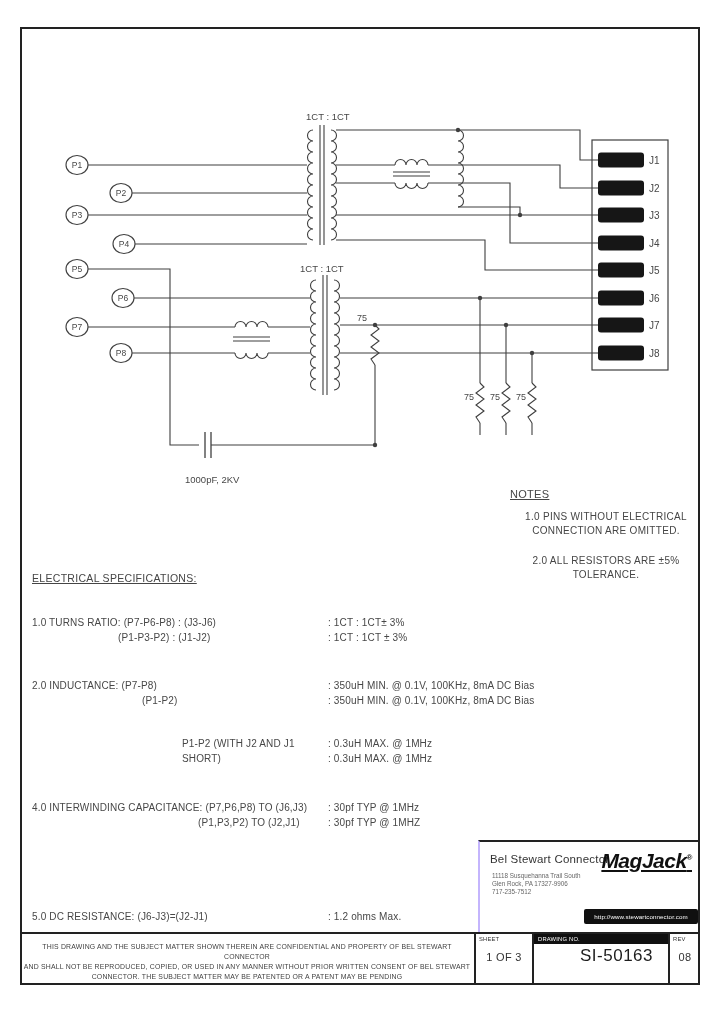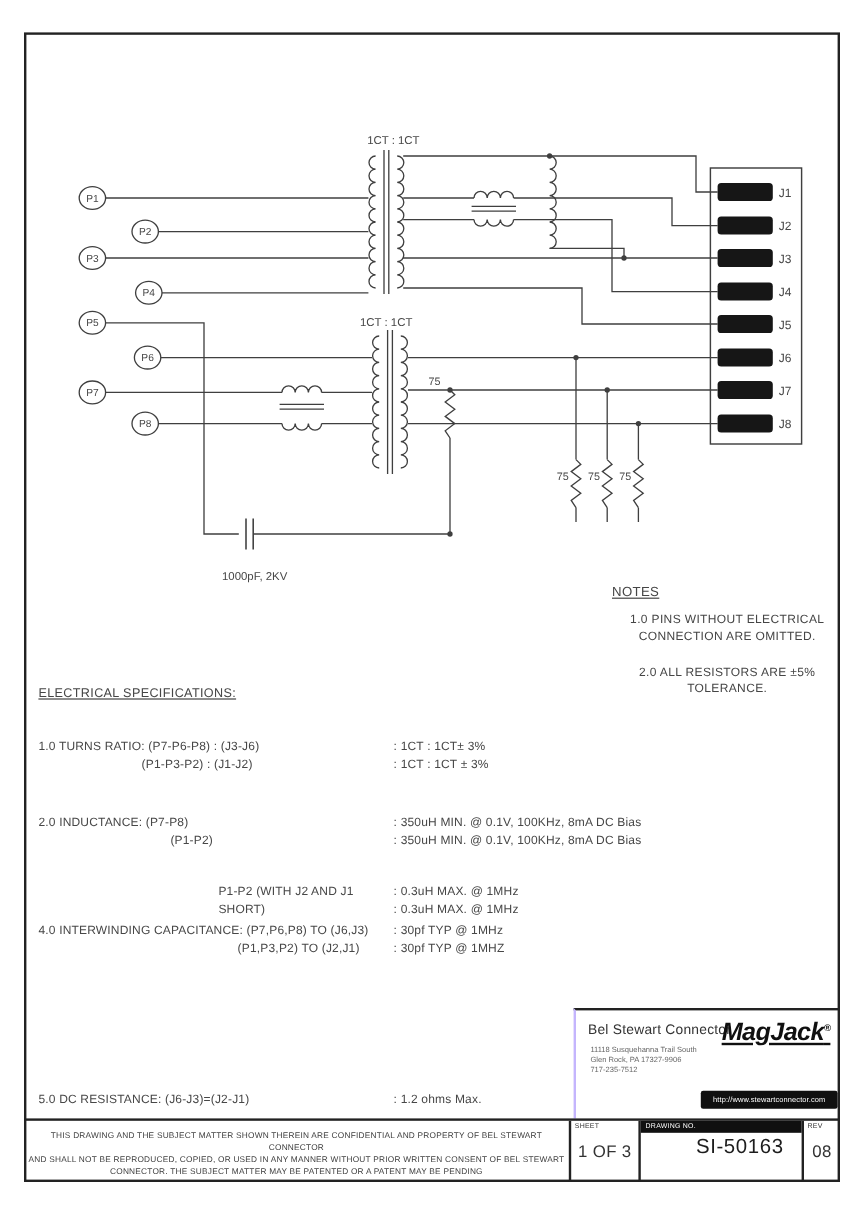--- a/index.html
+++ b/index.html
@@ -17,21 +17,21 @@
     line-height:14px;color:#454545;letter-spacing:.3px;}
   .notes-title{text-decoration:underline;margin-bottom:9px;font-size:11px;}
   .note{margin-bottom:16px;text-align:center;}
 
   
   .specs-heading{position:absolute;left:32px;top:572px;font-size:10.5px;
     color:#454545;text-decoration:underline;letter-spacing:.3px;}
   .spec-row{position:absolute;left:32px;width:645px;display:grid;
     grid-template-columns:296px 1fr;font-size:10px;color:#474747;
     line-height:15px;letter-spacing:.15px;}
-  .r1{top:615px}.r2{top:678px}.r3{top:736px}.r4{top:768px}.r5{top:909px}
+  .r1{top:615px}.r2{top:678px}.r3{top:736px}.r4{top:800px}.r5{top:909px}
   .r1 .l2{padding-left:86px}.r2 .l2{padding-left:110px}
   .r3 .l2{padding-left:150px}.r4 .l2{padding-left:166px}
 
   
   .titleblock{position:absolute;left:478px;top:840px;width:222px;height:92px;
     border-left:2px solid #c4b5fd;border-top:2px solid #222;box-sizing:border-box;}
   .company{position:absolute;left:10px;top:11px;font-size:11.5px;color:#333;letter-spacing:.2px;}
   .addr{position:absolute;left:12px;top:30px;font-size:6.3px;color:#666;line-height:8px;}
   .logo{position:absolute;right:8px;top:7px;font-size:21px;font-weight:bold;
     font-style:italic;color:#101010;letter-spacing:-.5px;text-decoration:underline;}
@@ -43,21 +43,21 @@
   
   .bottomband{position:absolute;left:20px;top:932px;width:680px;height:53px;
     border-top:2px solid #222;box-sizing:border-box;display:flex;}
   .disclaimer{width:456px;border-right:2px solid #222;box-sizing:border-box;
     font-size:6.9px;color:#3f3f3f;text-align:center;padding-top:8px;
     line-height:10px;letter-spacing:.2px;}
   .cell{border-right:2px solid #222;position:relative;box-sizing:border-box;}
   .cell.sheet{width:58px}.cell.dwg{width:136px}.cell.rev{width:30px;border-right:none;}
   .cl{font-size:5.8px;color:#333;padding:2px 3px;letter-spacing:.2px;}
   .cl.dark{background:#101010;color:#fff;padding:2px 4px;}
-  .cv{text-align:center;font-size:14px;color:#333;margin-top:7px;letter-spacing:.3px;}
+  .cv{text-align:center;font-size:11px;color:#333;margin-top:7px;letter-spacing:.3px;}
   .cv.big{font-size:17px;margin-top:2px;color:#1d1d1d;letter-spacing:.5px;margin-left:31px;}
 </style>
 </head>
 <body>
 
 <div class="frame"></div>
 
 <svg class="schematic" width="660" height="400" viewBox="0 0 660 400">
 
   <g stroke="#3f3f3f" stroke-width="1.1" fill="none">

